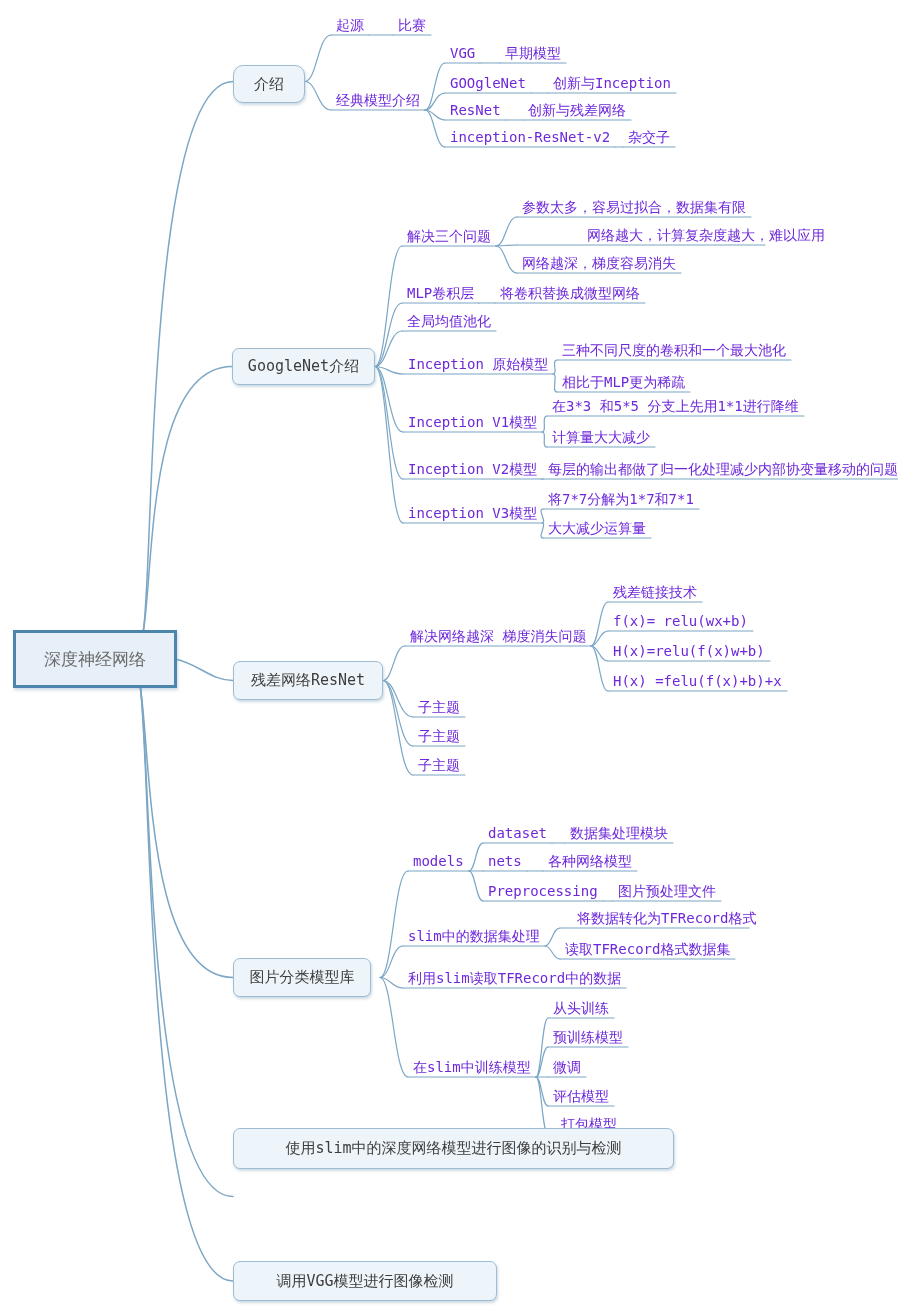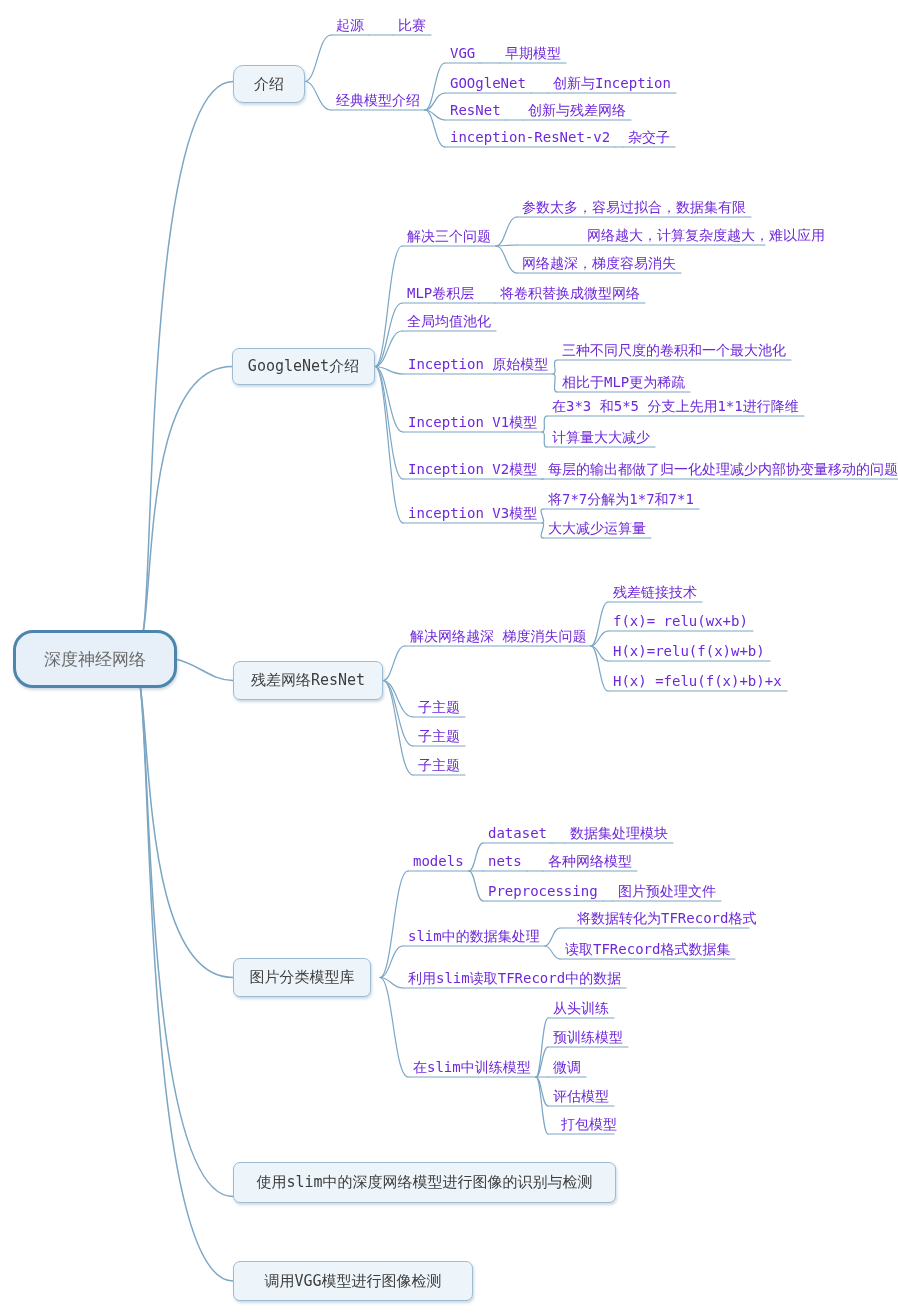--- a/index.html
+++ b/index.html
@@ -13,21 +13,21 @@
   }
   #edges{position:absolute;left:0;top:0;z-index:0;}
   .node-box{
     position:absolute;z-index:1;box-sizing:border-box;
     display:flex;align-items:center;justify-content:center;
     background:#eef5fa;border:1px solid #9dbcd4;border-radius:7px;
     box-shadow:1px 2px 3px rgba(110,145,175,.35);
     color:#3d3d3d;font-size:15px;white-space:nowrap;cursor:default;
   }
   .node-box.root{
-    background:#e7f0f8;border:3px solid #4d86ad;border-radius:20px;
+    background:#e7f0f8;border:3px solid #4d86ad;border-radius:0;
     color:#6a6a6a;font-size:17px;
   }
   .node-text{
     position:absolute;z-index:1;height:19px;line-height:19px;
     font-size:14px;color:#6d28d9;white-space:nowrap;cursor:default;
   }
 </style>
 </head>
 <body>
 
@@ -210,19 +210,19 @@
     <div class="node-text" style="left: 408px; top: 927px;"><span>slim中的数据集处理</span></div>
     <div class="node-text" style="left: 565px; top: 909px; margin-left: 12px;"><span>将数据转化为TFRecord格式</span></div>
     <div class="node-text" style="left: 565px; top: 940px;"><span>读取TFRecord格式数据集</span></div>
     <div class="node-text" style="left: 408px; top: 969px;"><span>利用slim读取TFRecord中的数据</span></div>
     <div class="node-text" style="left: 413px; top: 1058px;"><span>在slim中训练模型</span></div>
     <div class="node-text" style="left: 553px; top: 999px;"><span>从头训练</span></div>
     <div class="node-text" style="left: 553px; top: 1028px;"><span>预训练模型</span></div>
     <div class="node-text" style="left: 553px; top: 1058px;"><span>微调</span></div>
     <div class="node-text" style="left: 553px; top: 1087px;"><span>评估模型</span></div>
     <div class="node-text" style="left: 553px; top: 1115px; margin-left: 8px;"><span>打包模型</span></div>
-    <div class="node-box" style="left: 233px; top: 1128px; width: 383px; height: 41px; margin-top: 34px;">
+    <div class="node-box" style="left: 233px; top: 1128px; width: 441px; height: 41px;">
       <span>使用slim中的深度网络模型进行图像的识别与检测</span>
     </div>
-    <div class="node-box" style="left: 233px; top: 1261px; width: 240px; height: 40px;">
+    <div class="node-box" style="left: 233px; top: 1261px; width: 264px; height: 40px;">
       <span>调用VGG模型进行图像检测</span>
     </div>
   </div>
 
 </body></html>

